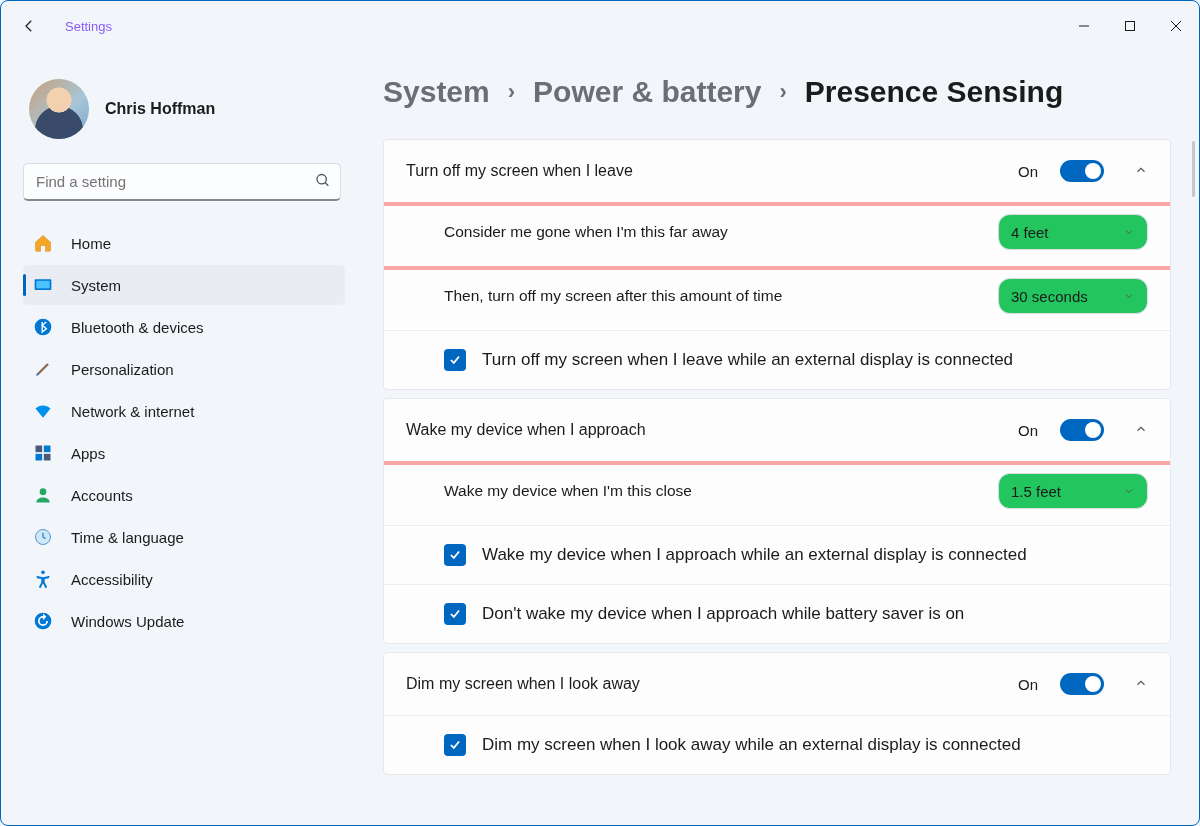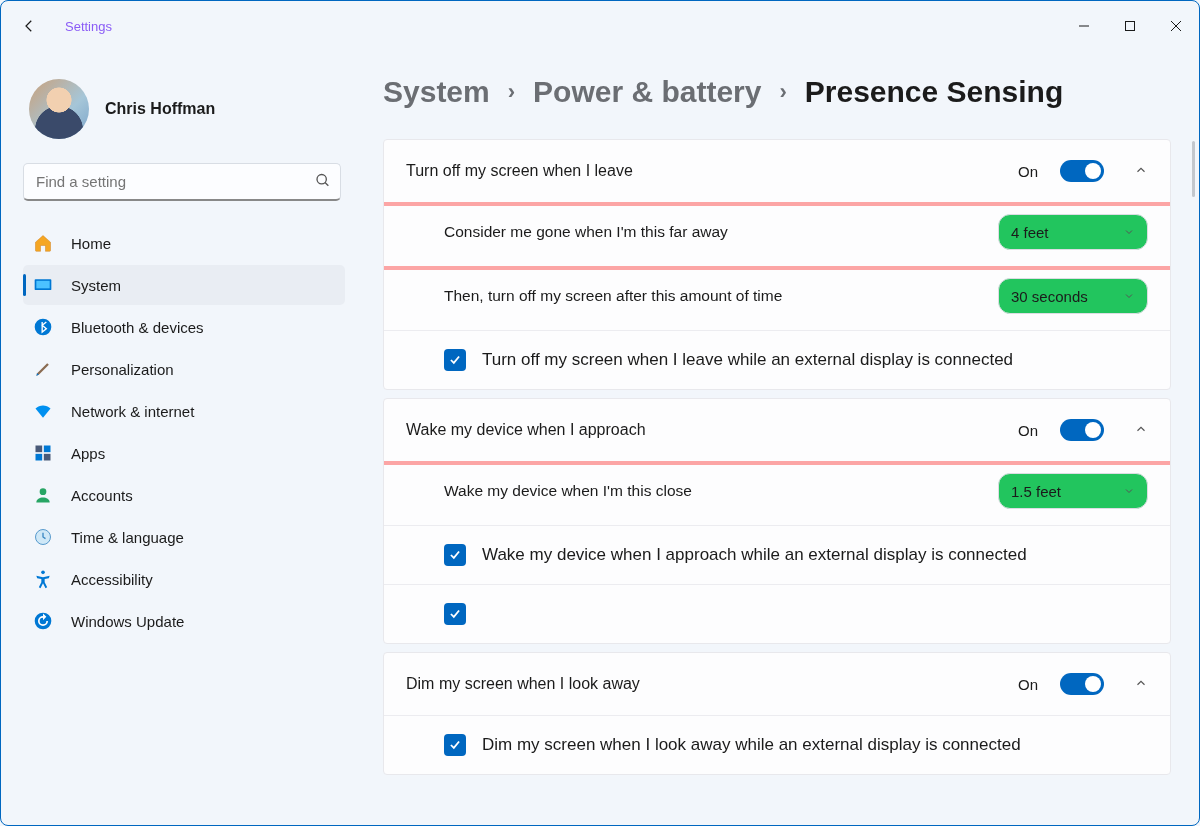--- a/index.html
+++ b/index.html
@@ -402,20 +402,21 @@
             </svg>
         </span>
         <span class="check-label">Wake my device when I approach while an external display is connected</span>
       </div>
       <div class="check-row">
         <span class="checkbox">
           <svg width="14" height="14" viewBox="0 0 24 24" fill="none" stroke="#fff" stroke-width="3">
               <path d="M5 12l5 5 9-11"></path>
             </svg>
         </span>
+        <span class="check-label">Don't wake my device when I approach while battery saver is on</span>
       </div>
     </section>
 
     <section class="card">
       <div class="card-header">
         <span class="title">Dim my screen when I look away</span>
         <span class="state-label">On</span>
         <span class="toggle"></span>
         <span class="expand-chev">
           <svg width="14" height="14" viewBox="0 0 24 24" fill="none" stroke="#555" stroke-width="2">

